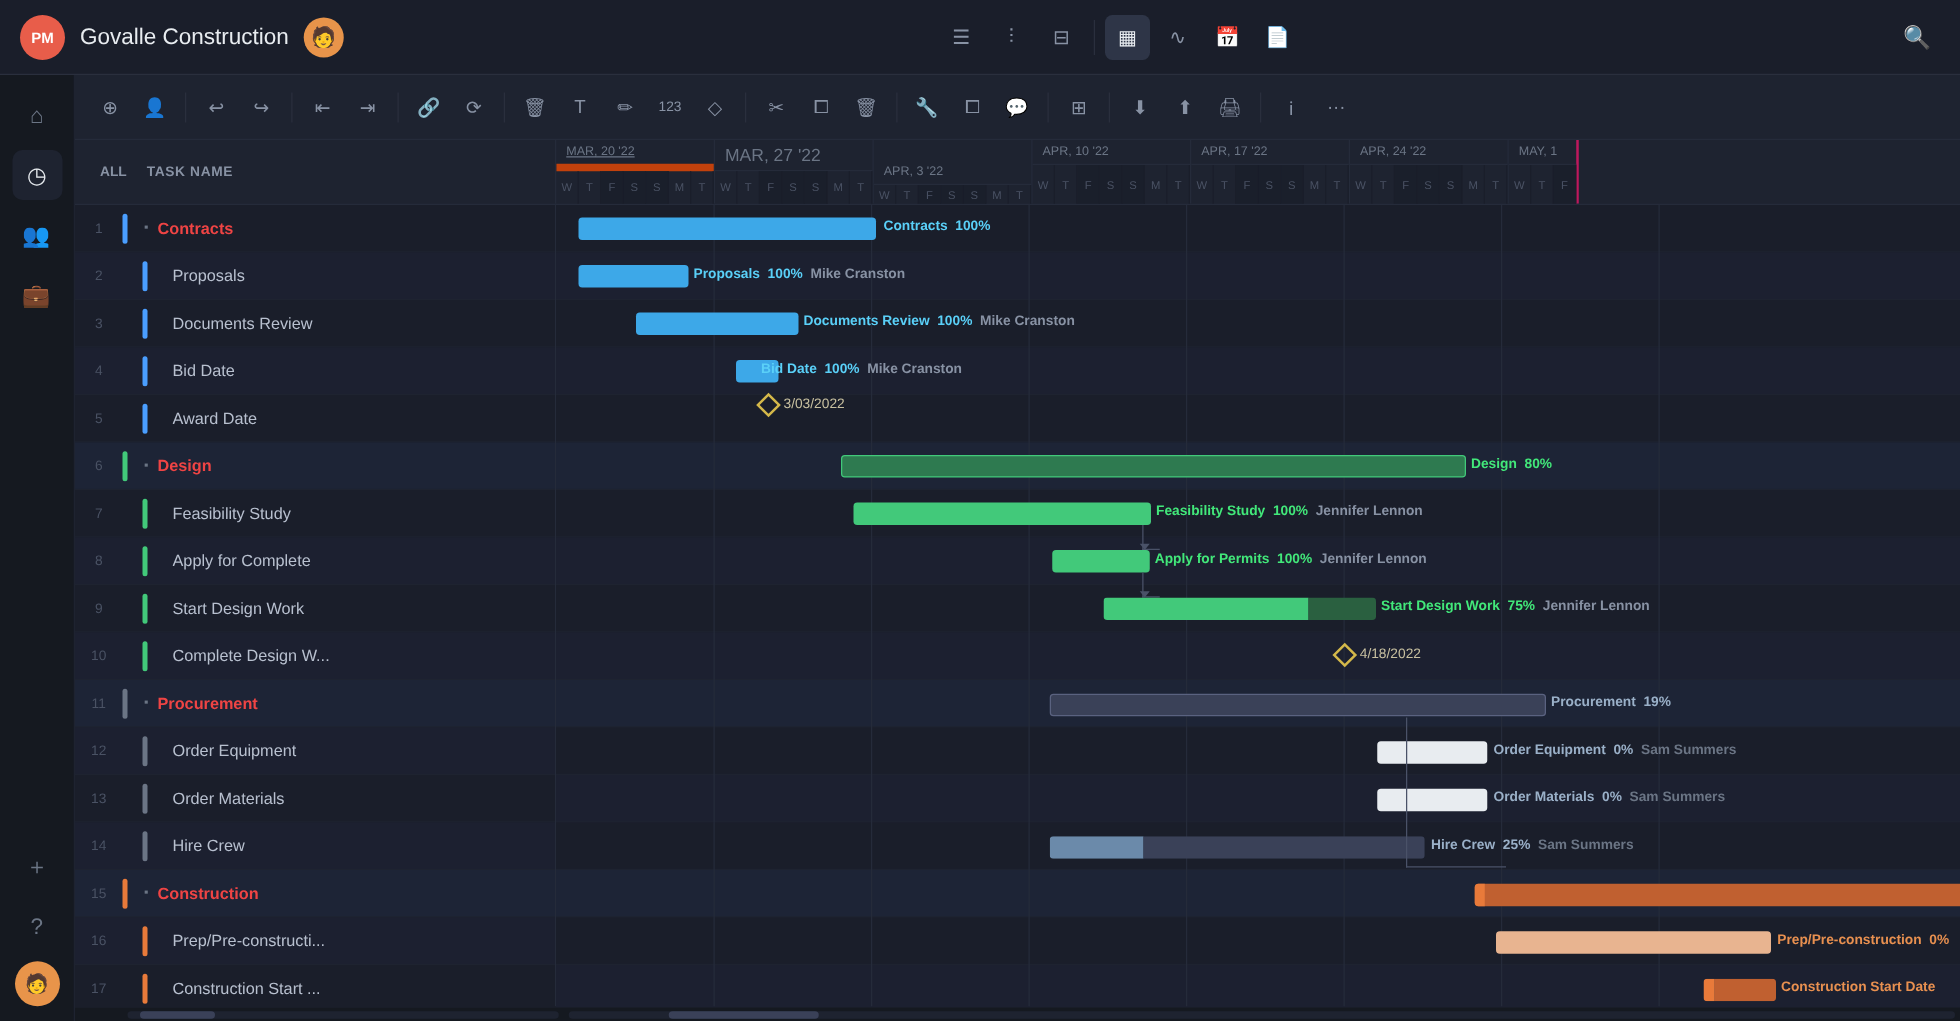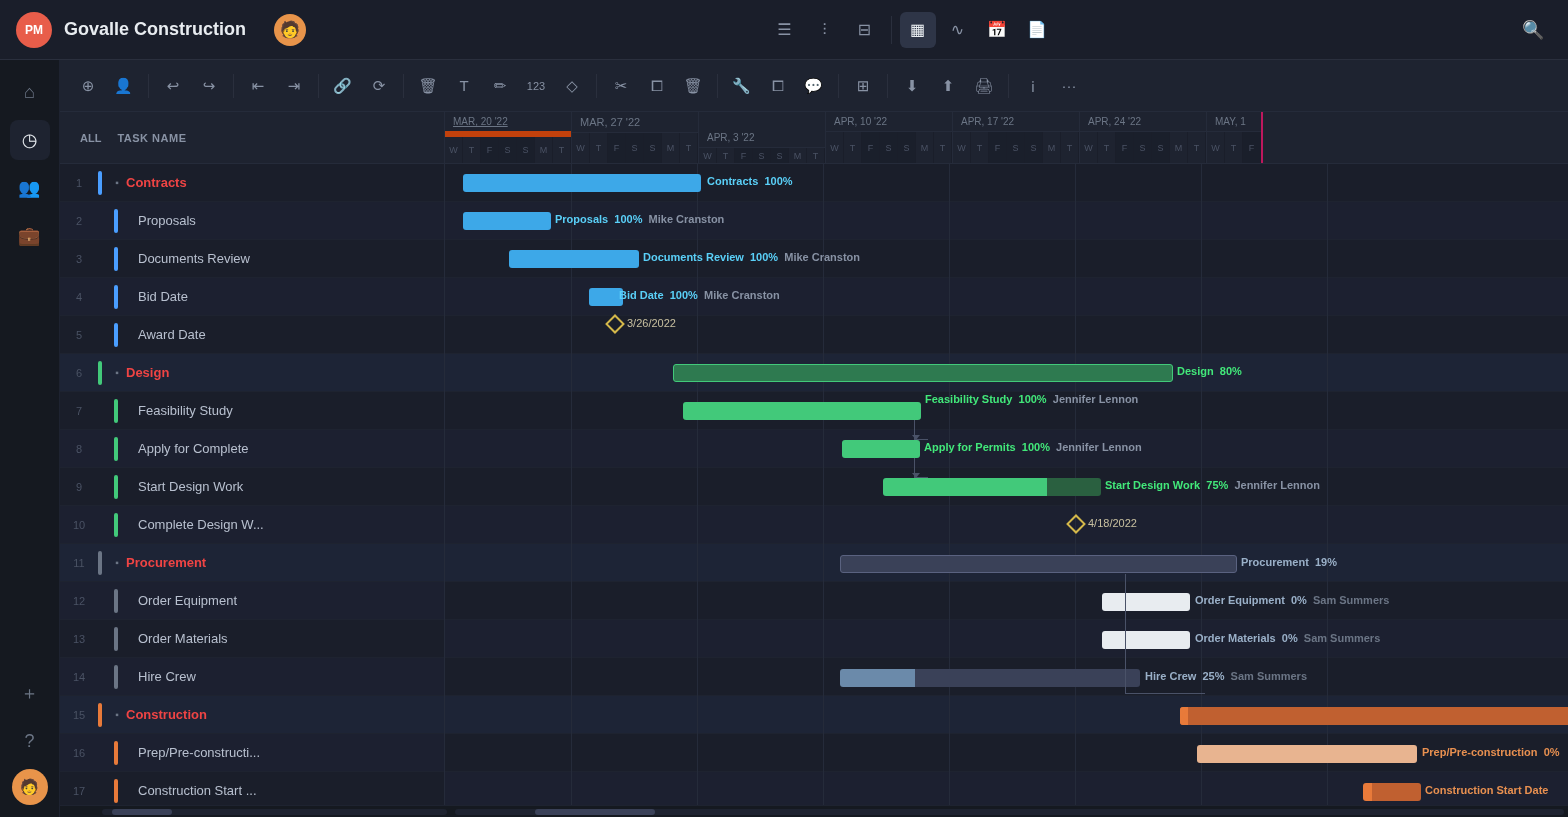--- a/index.html
+++ b/index.html
@@ -1,21 +1,21 @@
 <!DOCTYPE html>
 <html><head>
   <meta charset="utf-8">
   <style>
     * { box-sizing: border-box; margin: 0; padding: 0; }
     body { background: #1a1e2a; color: #cdd3e0; font-family: -apple-system, BlinkMacSystemFont, 'Segoe UI', sans-serif; font-size: 13px; overflow: hidden; width: 1568px; height: 817px; display: flex; flex-direction: column; }
 
     
     .topbar { height: 60px; background: #1a1e2a; border-bottom: 1px solid #2a2f3d; display: flex; align-items: center; padding: 0 16px; gap: 12px; }
     .pm-logo { width: 36px; height: 36px; background: #e85d4a; border-radius: 50%; display: flex; align-items: center; justify-content: center; font-weight: 700; font-size: 12px; color: white; flex-shrink: 0; }
-    .app-title { font-size: 18px; font-weight: 700; color: #e8ecf0; margin-right: 16px; }
+    .app-title { font-size: 18px; font-weight: 400; color: #e8ecf0; }
     .user-avatar { width: 32px; height: 32px; border-radius: 50%; background: #e8944a; display: flex; align-items: center; justify-content: center; font-size: 16px; }
     .topbar-spacer { flex: 1; }
     .topbar-icons { display: flex; gap: 4px; align-items: center; }
     .topbar-icon-btn { width: 36px; height: 36px; display: flex; align-items: center; justify-content: center; border-radius: 6px; cursor: pointer; color: #8892a4; font-size: 16px; }
     .topbar-icon-btn.active { background: #2e3547; color: #e8ecf0; }
     .topbar-sep { width: 1px; height: 28px; background: #2a2f3d; margin: 0 4px; }
     .search-icon-btn { width: 36px; height: 36px; display: flex; align-items: center; justify-content: center; color: #8892a4; font-size: 18px; cursor: pointer; margin-left: auto; }
 
     
     .main { display: flex; flex: 1; overflow: hidden; }
@@ -165,21 +165,21 @@
               <div class="day-cell">W</div>
                 <div class="day-cell">T</div>
                 <div class="day-cell weekend">F</div>
                 <div class="day-cell weekend">S</div>
                 <div class="day-cell weekend">S</div>
                 <div class="day-cell">M</div>
                 <div class="day-cell">T</div>
             </div>
           </div>
           <div style="display:flex;flex-direction:column;border-right:1px solid #252b3a;min-width:126px;">
-            <div style="font-size:11px;color:#6b7585;padding:4px 8px;border-bottom:1px solid #252b3a;">MAR, 27 '22</div>
+            <div style="font-size:14px;color:#6b7585;padding:4px 8px;border-bottom:1px solid #252b3a;">MAR, 27 '22</div>
             <div style="display:flex;flex:1;">
               <div class="day-cell">W</div>
                 <div class="day-cell">T</div>
                 <div class="day-cell weekend">F</div>
                 <div class="day-cell weekend">S</div>
                 <div class="day-cell weekend">S</div>
                 <div class="day-cell">M</div>
                 <div class="day-cell">T</div>
             </div>
           </div>
@@ -415,32 +415,32 @@
           </div>
           <span style="position:absolute;top:11px;left:262px;font-size:11px;font-weight:600;color:#5ad0f8;white-space:nowrap;">Contracts &nbsp;100%</span>
 
           <div class="bar bar-blue" style="top:48px;left:18px;width:88px;height:18px;"></div>
           <span style="position:absolute;top:49px;left:110px;font-size:11px;font-weight:600;color:#5ad0f8;white-space:nowrap;">Proposals &nbsp;100% &nbsp;<span style="color:#8892a4;">Mike Cranston</span></span>
 
           <div class="bar bar-blue" style="top:86px;left:64px;width:130px;height:18px;"></div>
           <span style="position:absolute;top:87px;left:198px;font-size:11px;font-weight:600;color:#5ad0f8;white-space:nowrap;">Documents Review &nbsp;100% &nbsp;<span style="color:#8892a4;">Mike Cranston</span></span>
 
           <div class="bar bar-blue" style="top:124px;left:144px;width:34px;height:18px;"></div>
-          <span style="position:absolute;top:125px;left:174px;font-size:11px;font-weight:600;color:#5ad0f8;white-space:nowrap;">Bid Date &nbsp;100% &nbsp;<span style="color:#8892a4;">Mike Cranston</span></span>
+          <span style="position:absolute;top:125px;left:164px;font-size:11px;font-weight:600;color:#5ad0f8;white-space:nowrap;">Bid Date &nbsp;100% &nbsp;<span style="color:#8892a4;">Mike Cranston</span></span>
 
           <div style="position:absolute;top:153px;left:163px;">
             <div style="width:14px;height:14px;transform:rotate(45deg);border:2px solid #d4b84a;background:transparent;"></div>
           </div>
-          <span style="position:absolute;top:153px;left:182px;font-size:11px;color:#c8c0a0;white-space:nowrap;">3/26/2022</span>
+          <span style="position:absolute;top:153px;left:182px;font-size:11px;color:#c8c0a0;white-space:nowrap;">3/03/2022</span>
 
           <div class="bar" style="top:200px;left:228px;width:500px;height:18px;background:#2e7a50;border:1px solid #42c97a;"></div>
           <span style="position:absolute;top:201px;left:732px;font-size:11px;font-weight:600;color:#42e87a;white-space:nowrap;">Design &nbsp;80%</span>
 
           <div class="bar bar-green" style="top:238px;left:238px;width:238px;height:18px;"></div>
-          <span style="position:absolute;top:229px;left:480px;font-size:11px;font-weight:600;color:#42e87a;white-space:nowrap;">Feasibility Study &nbsp;100% &nbsp;<span style="color:#8892a4;">Jennifer Lennon</span></span>
+          <span style="position:absolute;top:239px;left:480px;font-size:11px;font-weight:600;color:#42e87a;white-space:nowrap;">Feasibility Study &nbsp;100% &nbsp;<span style="color:#8892a4;">Jennifer Lennon</span></span>
 
           <div style="position:absolute;top:256px;left:469px;width:1px;height:20px;background:#4a5268;pointer-events:none;"></div>
           <div style="position:absolute;top:275px;left:469px;width:14px;height:1px;background:#4a5268;pointer-events:none;"></div>
           <div style="position:absolute;top:271px;left:467px;width:0;height:0;border-left:4px solid transparent;border-right:4px solid transparent;border-top:5px solid #4a5268;pointer-events:none;"></div>
 
           <div class="bar bar-green" style="top:276px;left:397px;width:78px;height:18px;"></div>
           <span style="position:absolute;top:277px;left:479px;font-size:11px;font-weight:600;color:#42e87a;white-space:nowrap;">Apply for Permits &nbsp;100% &nbsp;<span style="color:#8892a4;">Jennifer Lennon</span></span>
 
           <div style="position:absolute;top:294px;left:469px;width:1px;height:20px;background:#4a5268;pointer-events:none;"></div>
           <div style="position:absolute;top:313px;left:469px;width:14px;height:1px;background:#4a5268;pointer-events:none;"></div>

